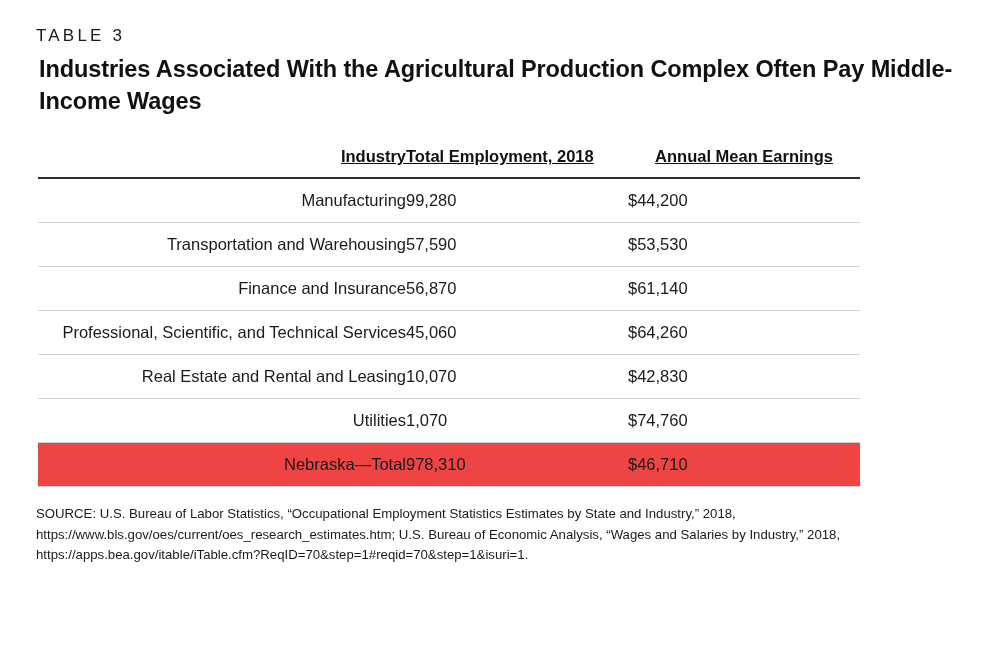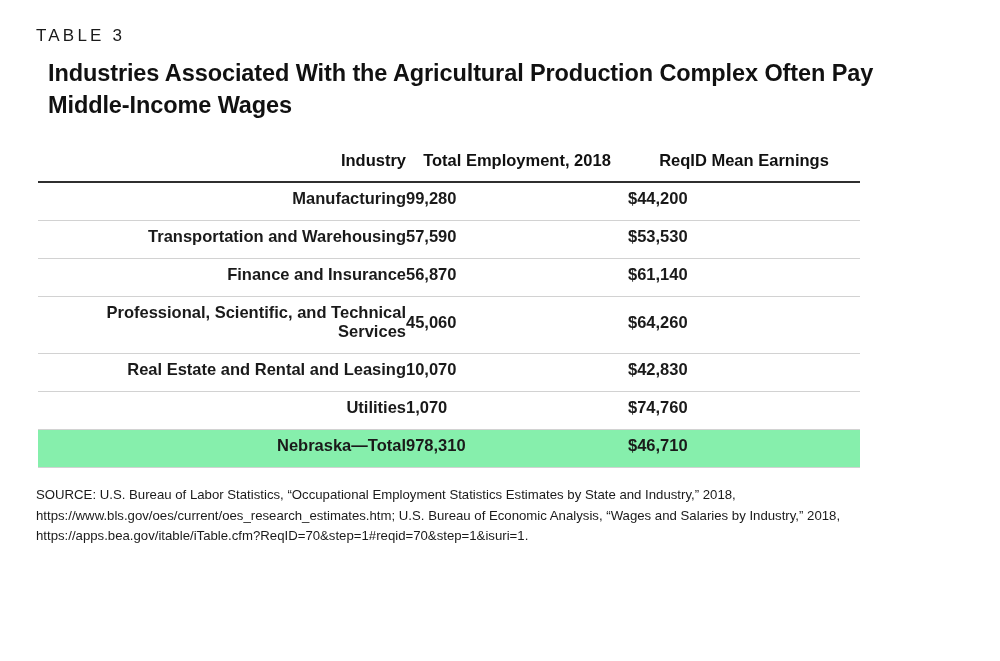--- a/index.html
+++ b/index.html
@@ -28,59 +28,60 @@
     color: #1a1a1a;
     margin: 0 0 8px 0;
     font-family: "Liberation Sans", sans-serif;
   }
   .title {
     font-size: 23.5px;
     font-weight: bold;
     line-height: 1.35;
     color: #111111;
     max-width: 940px;
-    margin: 12px;
+    margin: 3px;
     letter-spacing: -0.1px;
   }
   table.data {
     margin-top: 30px;
     width: 822px;
     margin-left: 2px;
     border-collapse: collapse;
     table-layout: fixed;
   }
   table.data col.c1 { width: 368px; }
   table.data col.c2 { width: 222px; }
   table.data col.c3 { width: 232px; }
 
   table.data thead th {
     font-size: 16.5px;
     font-weight: bold;
     padding: 0 0 11px 0;
     color: #111;
     border-bottom: 2px solid #2f2f2f;
     vertical-align: bottom;
+    text-decoration: underline;
   }
   th.col-industry { text-align: right; padding-right: 14px; }
-  th.col-emp { text-align: center; }
+  th.col-emp { text-align: left; }
   th.col-earn { text-align: center; }
 
   table.data tbody td {
     font-size: 16.5px;
-    padding: 6px 0 12px 0;
+    padding: 12px 0 12px 0;
     border-bottom: 1px solid #d2d2d2;
     color: #1a1a1a;
-    font-weight: 700;
+    font-weight: 400;
   }
   td.c-industry { text-align: right; padding-right: 14px; }
   td.c-emp { }
   td.c-earn { }
 
   tr.total-row td {
-    background: #86efac;
+    background: #ef4444;
     font-weight: bold;
     border-bottom: 2px solid #2f2f2f;
     border-top: 1px solid #d2d2d2;
     padding: 14px 0 13px 0;
   }
 
   .source {
     margin-top: 17px;
     width: 830px;
     font-size: 13.2px;
@@ -102,21 +103,21 @@
   <table class="data">
     <colgroup>
       <col class="c1">
         <col class="c2">
         <col class="c3">
     </colgroup>
     <thead>
       <tr>
         <th class="col-industry">Industry</th>
         <th class="col-emp">Total Employment, 2018</th>
-        <th class="col-earn">ReqID Mean Earnings</th>
+        <th class="col-earn">Annual Mean Earnings</th>
       </tr>
     </thead>
     <tbody>
       <tr>
         <td class="c-industry">Manufacturing</td>
         <td class="c-emp">99,280</td>
         <td class="c-earn">$44,200</td>
       </tr>
       <tr>
         <td class="c-industry">Transportation and Warehousing</td>

